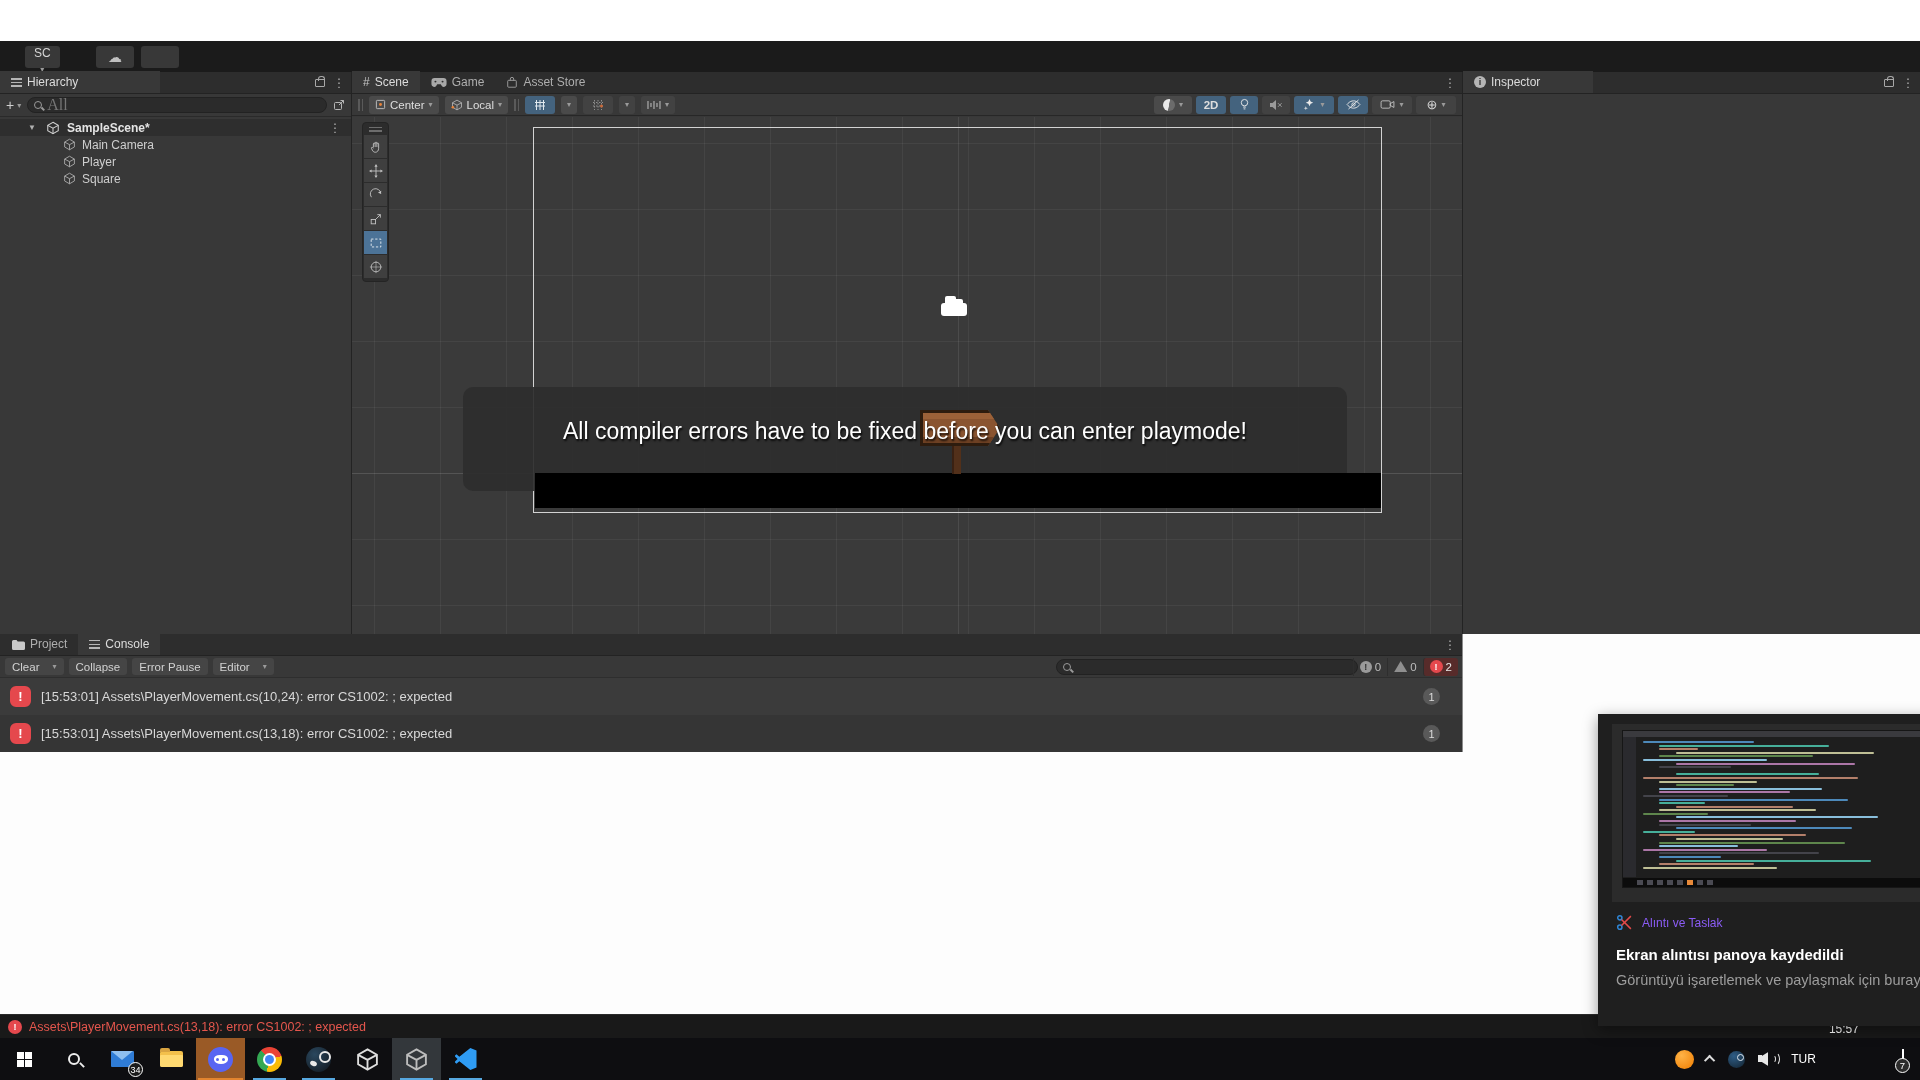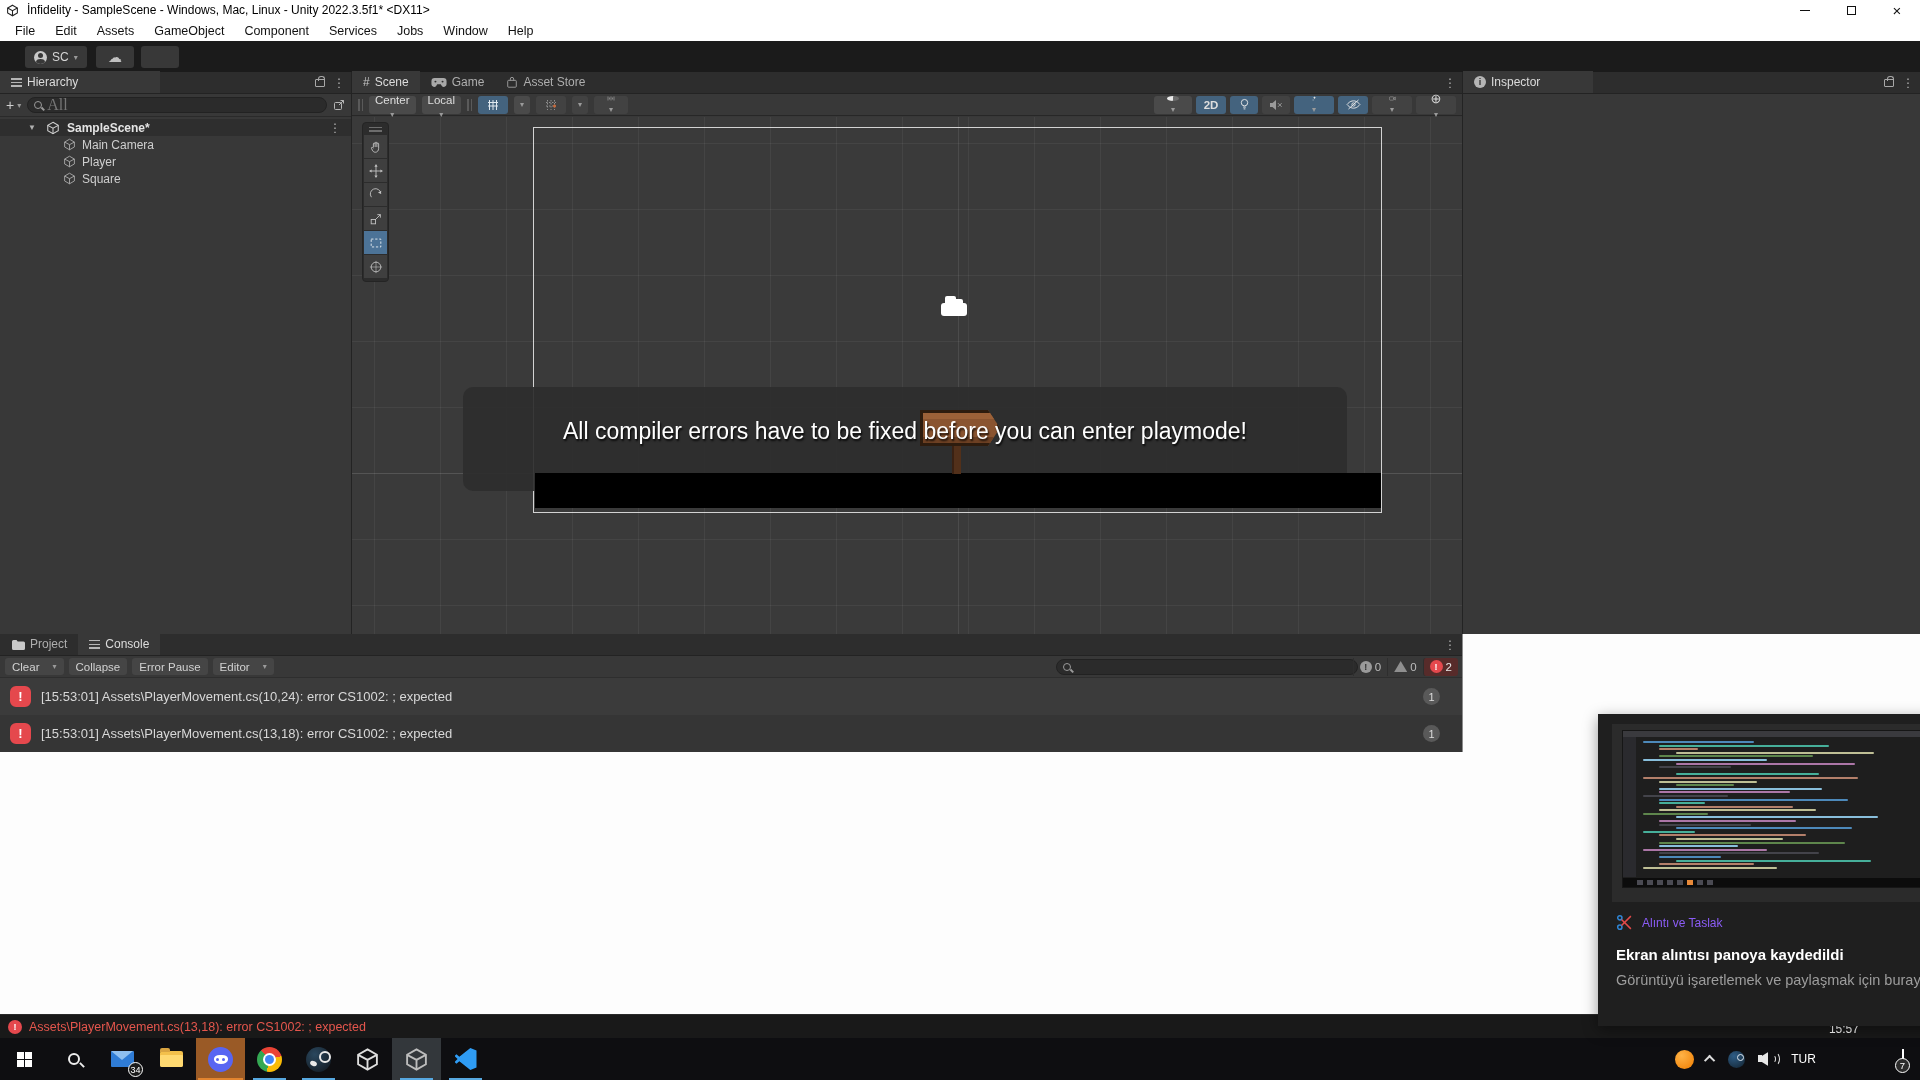--- a/index.html
+++ b/index.html
@@ -59,21 +59,21 @@
   .trow { height:17px; display:flex; align-items:center; font-size:12px; color:#cfcfcf; position:relative; }
   .trow.scene-row { background:#2e2e2e; color:#e4e4e4; }
   .foldout { position:absolute; left:28px; font-size:8px; color:#b0b0b0; }
   .popout { width:12px; height:12px; position:relative; }
 
   
   .sceneview { left:352px; top:72px; width:1111px; height:562px; border-right:1px solid #232323; }
   .s-toolbar { height:22px; background:#383838; border-bottom:1px solid #272727; display:flex; align-items:center; padding:0 6px; gap:6px; }
   .handle { display:flex; gap:2px; }
   .handle i { width:1.5px; height:12px; background:#5a5a5a; }
-  .sbtn { height:18px; background:#4a4a4a; border-radius:3px; display:flex; align-items:center; justify-content:center; gap:4px; padding:0 6px; color:#dedede; font-size:11.5px;flex-direction:column; }
+  .sbtn { height:18px; background:#4a4a4a; border-radius:3px; display:flex; align-items:center; justify-content:center; gap:4px; padding:0 6px; color:#dedede; font-size:11.5px; }
   .sbtn.blue { background:#44637e; }
   .s-right { margin-left:auto; display:flex; gap:4px; align-items:center; }
   .halfmoon { width:12px; height:12px; border-radius:50%; background:linear-gradient(100deg,#e9e9e9 48%,#6b6b6b 52%); }
   .canvas { position:absolute; left:0; top:45px; width:1110px; height:517px; background:#3a3a3a; overflow:hidden;
     background-image:linear-gradient(rgba(255,255,255,0.05) 1px, transparent 1px), linear-gradient(90deg, rgba(255,255,255,0.05) 1px, transparent 1px);
     background-size:66px 66px; background-position:22px 26px; }
   .gridline-v { left:606px; top:0; width:1px; height:517px; background:rgba(255,255,255,0.09); }
   .gridline-h { left:0; top:356px; width:1110px; height:1px; background:rgba(255,255,255,0.09); }
   .cam-frame { left:181px; top:10px; width:849px; height:386px; border:1px solid rgba(238,238,238,0.85); }
   .toolstrip { left:10px; top:5px; width:27px; background:#2c2c2c; border:1px solid #242424; border-radius:4px; padding:2px 1px; }
@@ -175,55 +175,24 @@
   .toast-title { position:absolute; left:18px; top:232px; color:#fff; font-size:15px; font-weight:bold; width:420px; }
   .toast-body { position:absolute; left:18px; top:256px; color:#9d9d9d; font-size:14.5px; width:420px; line-height:20px; }
 
   svg { display:block; }
 </style>
 </head>
 <body>
 
 <div class="screen">
 
-  <div class="abs titlebar">
-    <span style="margin-left:6px;">
-      <svg width="13" height="13" viewBox="0 0 16 16" fill="none" stroke="#222" stroke-width="1.3">
-          <path d="M8 1.5 14 5v6L8 14.5 2 11V5z"></path>
-          <path d="M2 5l6 3.2L14 5M8 8.2v6.3"></path>
-        </svg>
-    </span>
-    <span class="title-text">İnfidelity - SampleScene - Windows, Mac, Linux - Unity 2022.3.5f1* &lt;DX11&gt;</span>
-    <div class="win-controls">
-      <div class="win-btn">
-          <span class="glyph-min"></span>
-        </div>
-      <div class="win-btn">
-          <span class="glyph-max"></span>
-        </div>
-      <div class="win-btn">
-          <span style="font-size:15px;">×</span>
-        </div>
-    </div>
-  </div>
-
-  <div class="abs menubar">
-    <span class="menu-item">File</span>
-    <span class="menu-item">Edit</span>
-    <span class="menu-item">Assets</span>
-    <span class="menu-item">GameObject</span>
-    <span class="menu-item">Component</span>
-    <span class="menu-item">Services</span>
-    <span class="menu-item">Jobs</span>
-    <span class="menu-item">Window</span>
-    <span class="menu-item">Help</span>
-  </div>
+
 
   <div class="abs unity-toolbar">
-    <div class="tb-btn abs" style="left:25px; top:5px; padding:0 9px;">
+    <div class="tb-btn abs" style="left:25px; top:5px; padding:0 9px;flex-direction:column;">
       <span class="person"></span>
       <span>SC</span>
       <span class="caret">▾</span>
     </div>
     <div class="tb-btn abs" style="left:96px; top:5px; width:38px;">
       <span style="color:#c0c0c0; font-size:14px;">☁</span>
     </div>
     <div class="tb-btn abs" style="left:141px; top:5px; width:38px;"></div>
 
     <div class="play-group">

